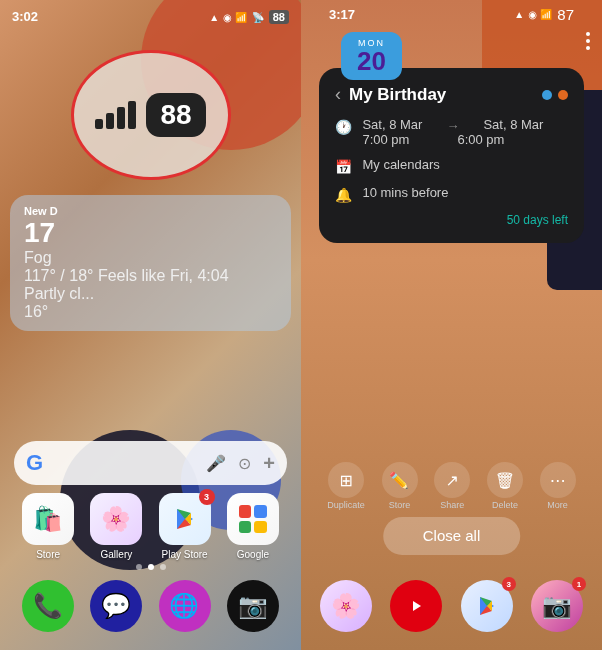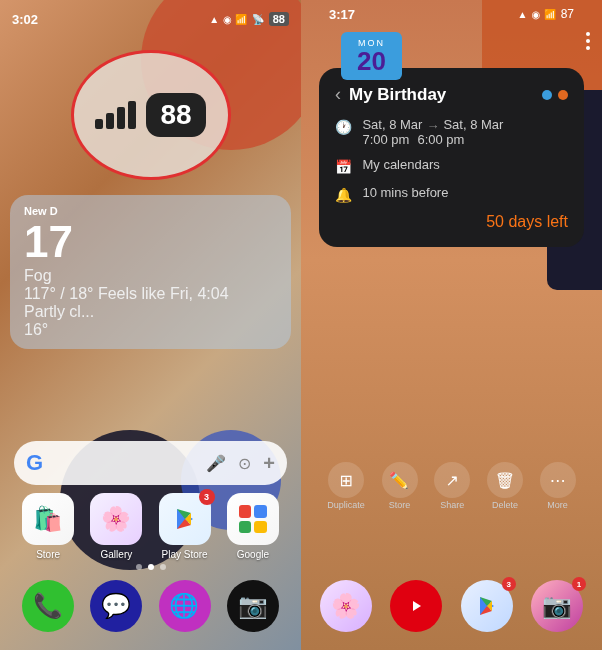--- a/index.html
+++ b/index.html
@@ -58,23 +58,23 @@
     }
 
     
     .status-bar-left {
       position: absolute;
       top: 0;
       left: 0;
       right: 0;
       height: 28px;
       display: flex;
-      align-items: flex-start;
+      align-items: flex-end;
       justify-content: space-between;
-      padding: 12px 12px;
+      padding: 4px 12px;
       z-index: 10;
       gap: 36px;
     }
     .status-time {
       font-size: 13px;
       font-weight: bold;
       color: #fff;
     }
     .status-icons-left {
       display: flex;
@@ -148,21 +148,21 @@
       border-radius: 18px;
       padding: 10px 14px;
       z-index: 4;
     }
     .weather-new-d {
       font-size: 11px;
       color: #fff;
       font-weight: bold;
     }
     .weather-temp {
-      font-size: 44px;
+      font-size: 28px;
       font-weight: bold;
       color: #fff;
     }
     .weather-desc {
       font-size: 16px;
       color: #eee;
     }
 
     
     .search-bar {
@@ -322,31 +322,31 @@
       font-size: 13px;
       font-weight: bold;
       color: #fff;
     }
     .status-icons-right {
       display: flex;
       align-items: center;
       gap: 4px;
     }
     .battery-right {
-      font-size: 12px;
+      font-size: 15px;
       color: #fff;
     }
 
     
     .calendar-badge {
       position: absolute;
       top: 32px;
       left: 40px;
       background: #3b9ddd;
-      border-radius: 6px;
+      border-radius: 12px;
       padding: 6px 16px;
       z-index: 20;
       text-align: center;
     }
     .cal-day-label {
       font-size: 9px;
       color: #fff;
       letter-spacing: 2px;
       text-transform: uppercase;
     }
@@ -408,35 +408,35 @@
       color: #888;
       margin-top: 2px;
       min-width: 16px;
     }
     .event-row-content {
       flex: 1;
     }
     .event-time-row {
       display: flex;
       align-items: center;
-      gap: 4px;
+      gap: 24px;
       color: #ccc;
       font-size: 13px;
     }
     .event-arrow {
       color: #888;
     }
     .event-text {
       color: #ccc;
       font-size: 13px;
     }
     .event-days-left {
       text-align: right;
-      color: #f97316;
-      font-size: 16px;
+      color: #14b8a6;
+      font-size: 12px;
       margin-top: 0;
     }
 
     
     .gala-card {
       position: absolute;
       top: 90px;
       right: 0;
       width: 55px;
       height: 200px;
@@ -737,20 +737,23 @@
     <div class="action-item">
       <div class="action-icon-circle">🗑</div>
       <span class="action-label">Delete</span>
     </div>
     <div class="action-item">
       <div class="action-icon-circle">⋯</div>
       <span class="action-label">More</span>
     </div>
   </div>
 
+  <div class="close-all-btn">
+    <span class="close-all-text">Close all</span>
+  </div>
 
   <div class="bottom-dock-right">
     <div class="dock-icon" style="background:linear-gradient(135deg,#f5e0ff,#d8b0ff);border-radius:50%;">🌸</div>
     <div class="dock-icon" style="background:#e00010;border-radius:50%;position:relative;">
       <svg width="22" height="22" viewBox="0 0 22 22">
           <polygon points="8,6 8,16 16,11" fill="white"></polygon>
         </svg>
     </div>
     <div class="dock-icon" style="background:linear-gradient(135deg,#e8f0ff,#c0d8ff);border-radius:50%;position:relative;">
       <svg width="24" height="24" viewBox="0 0 24 24">

